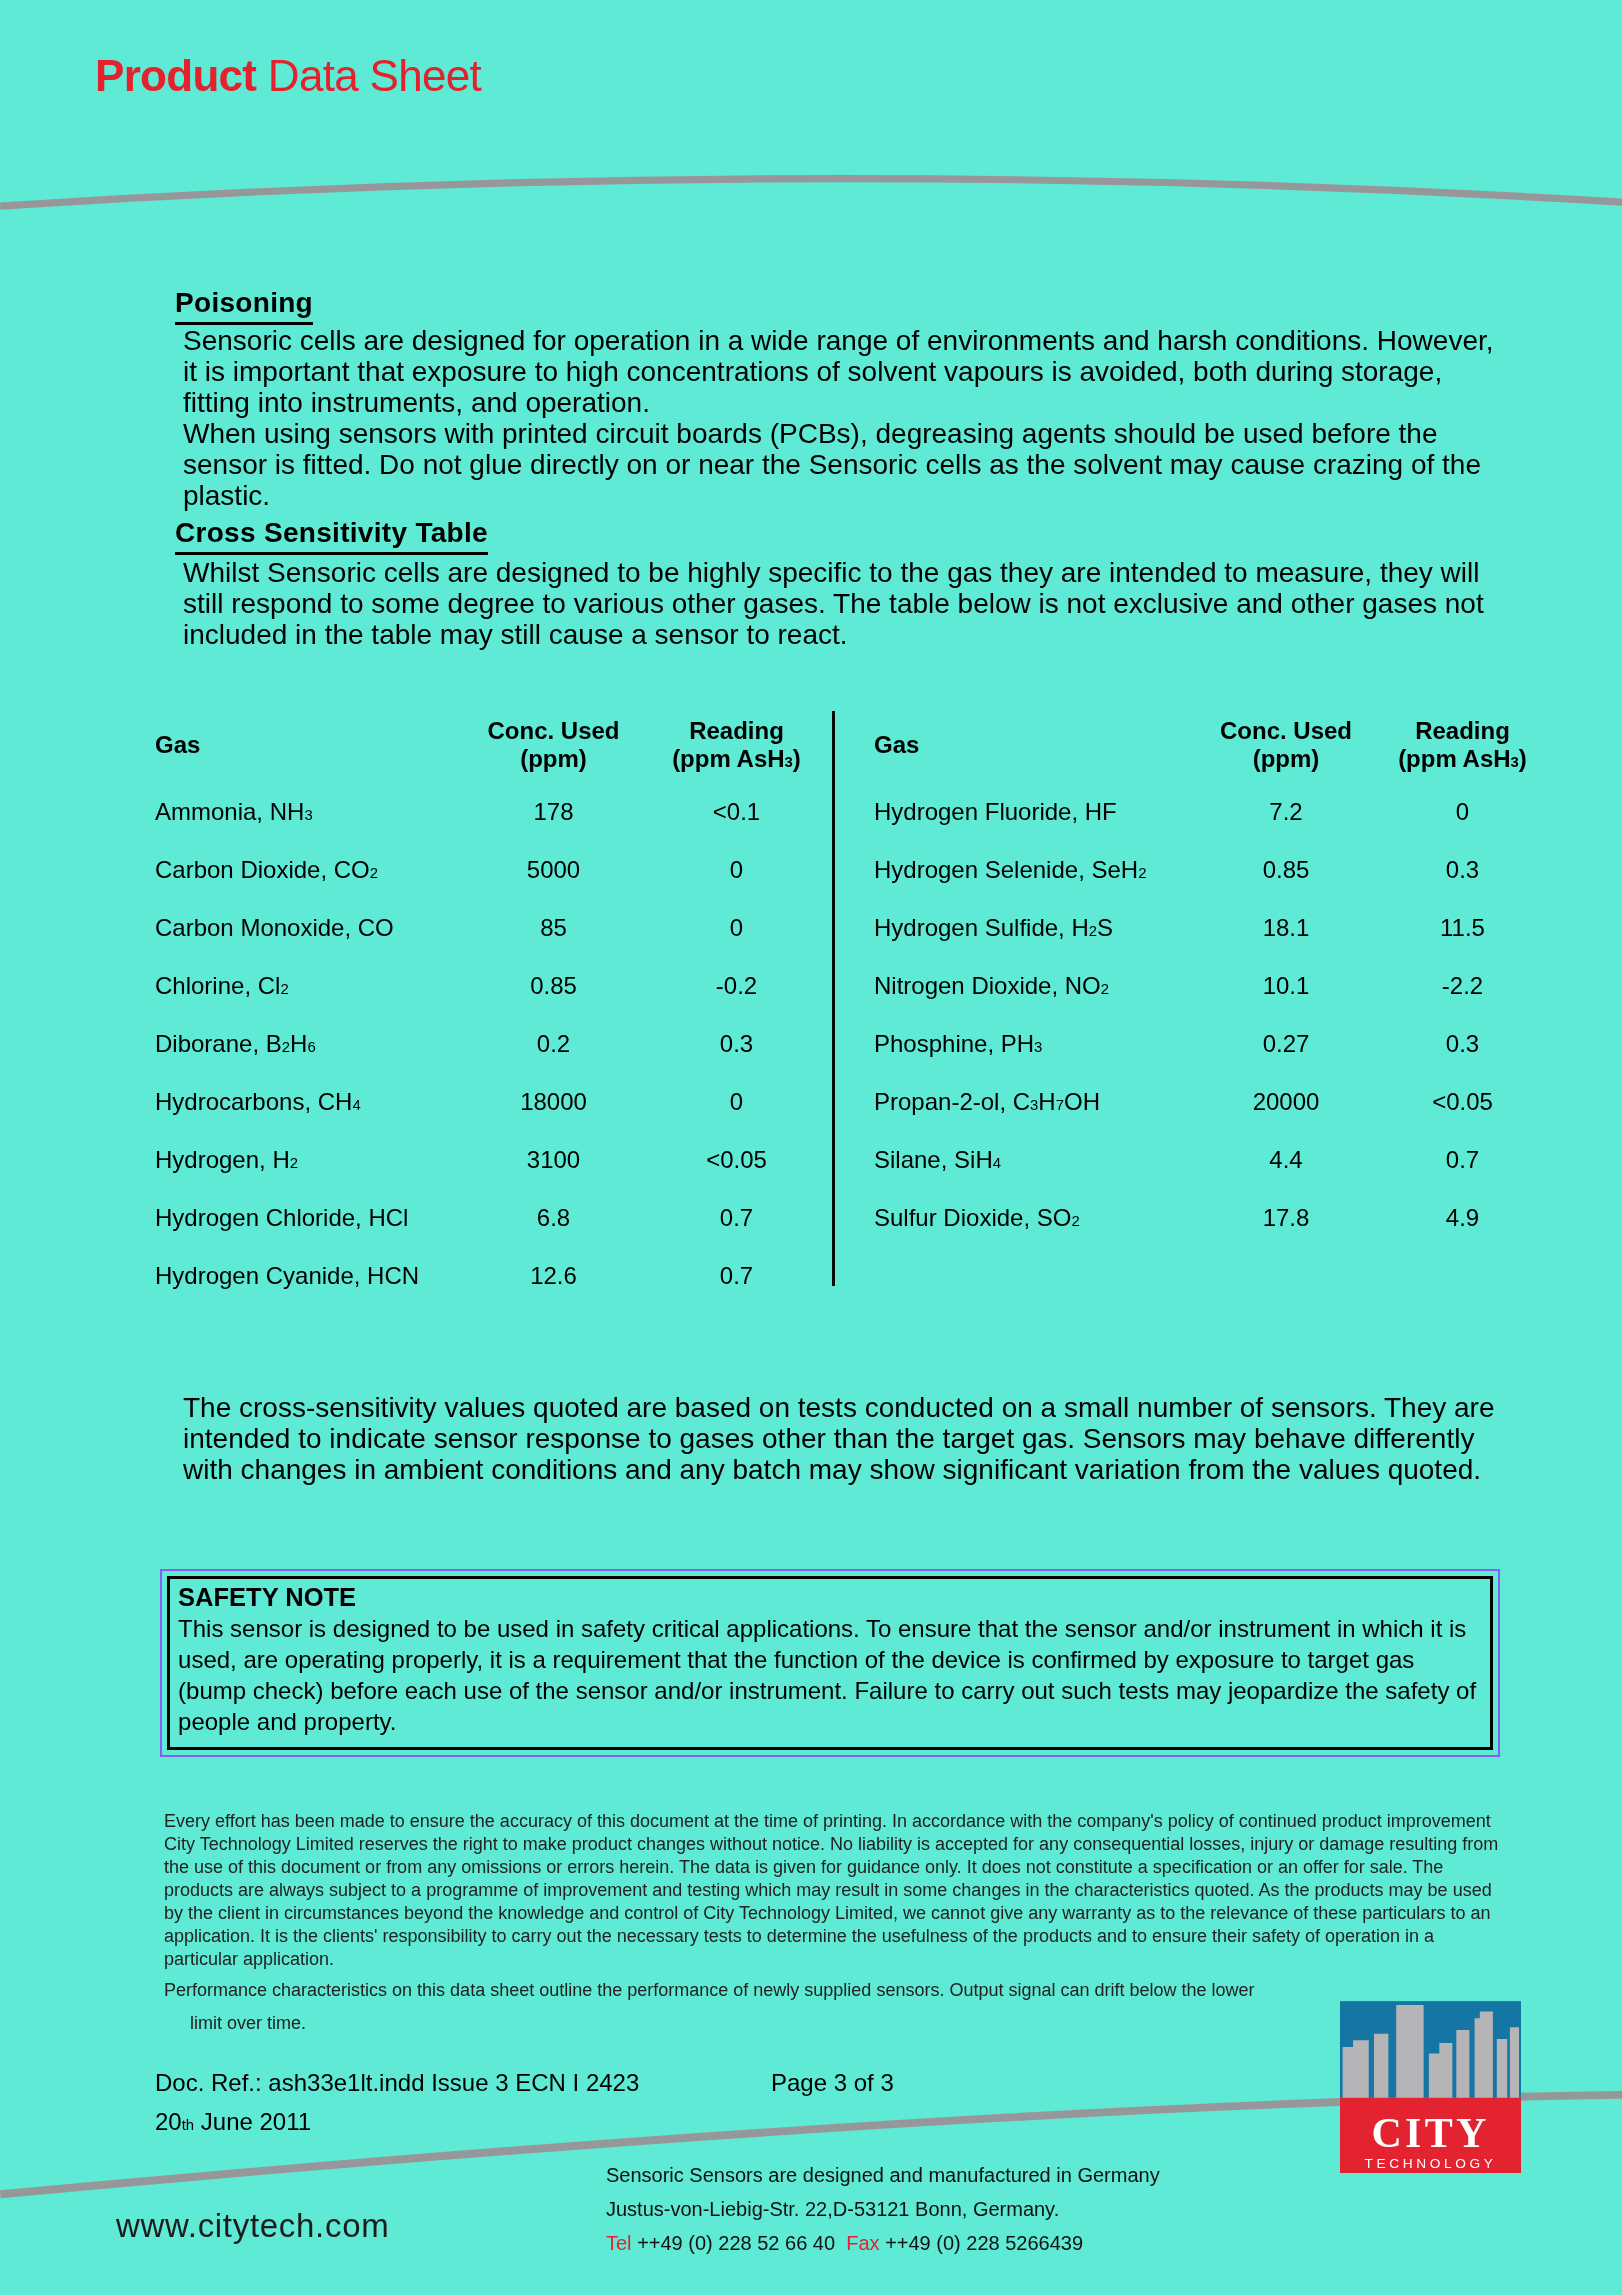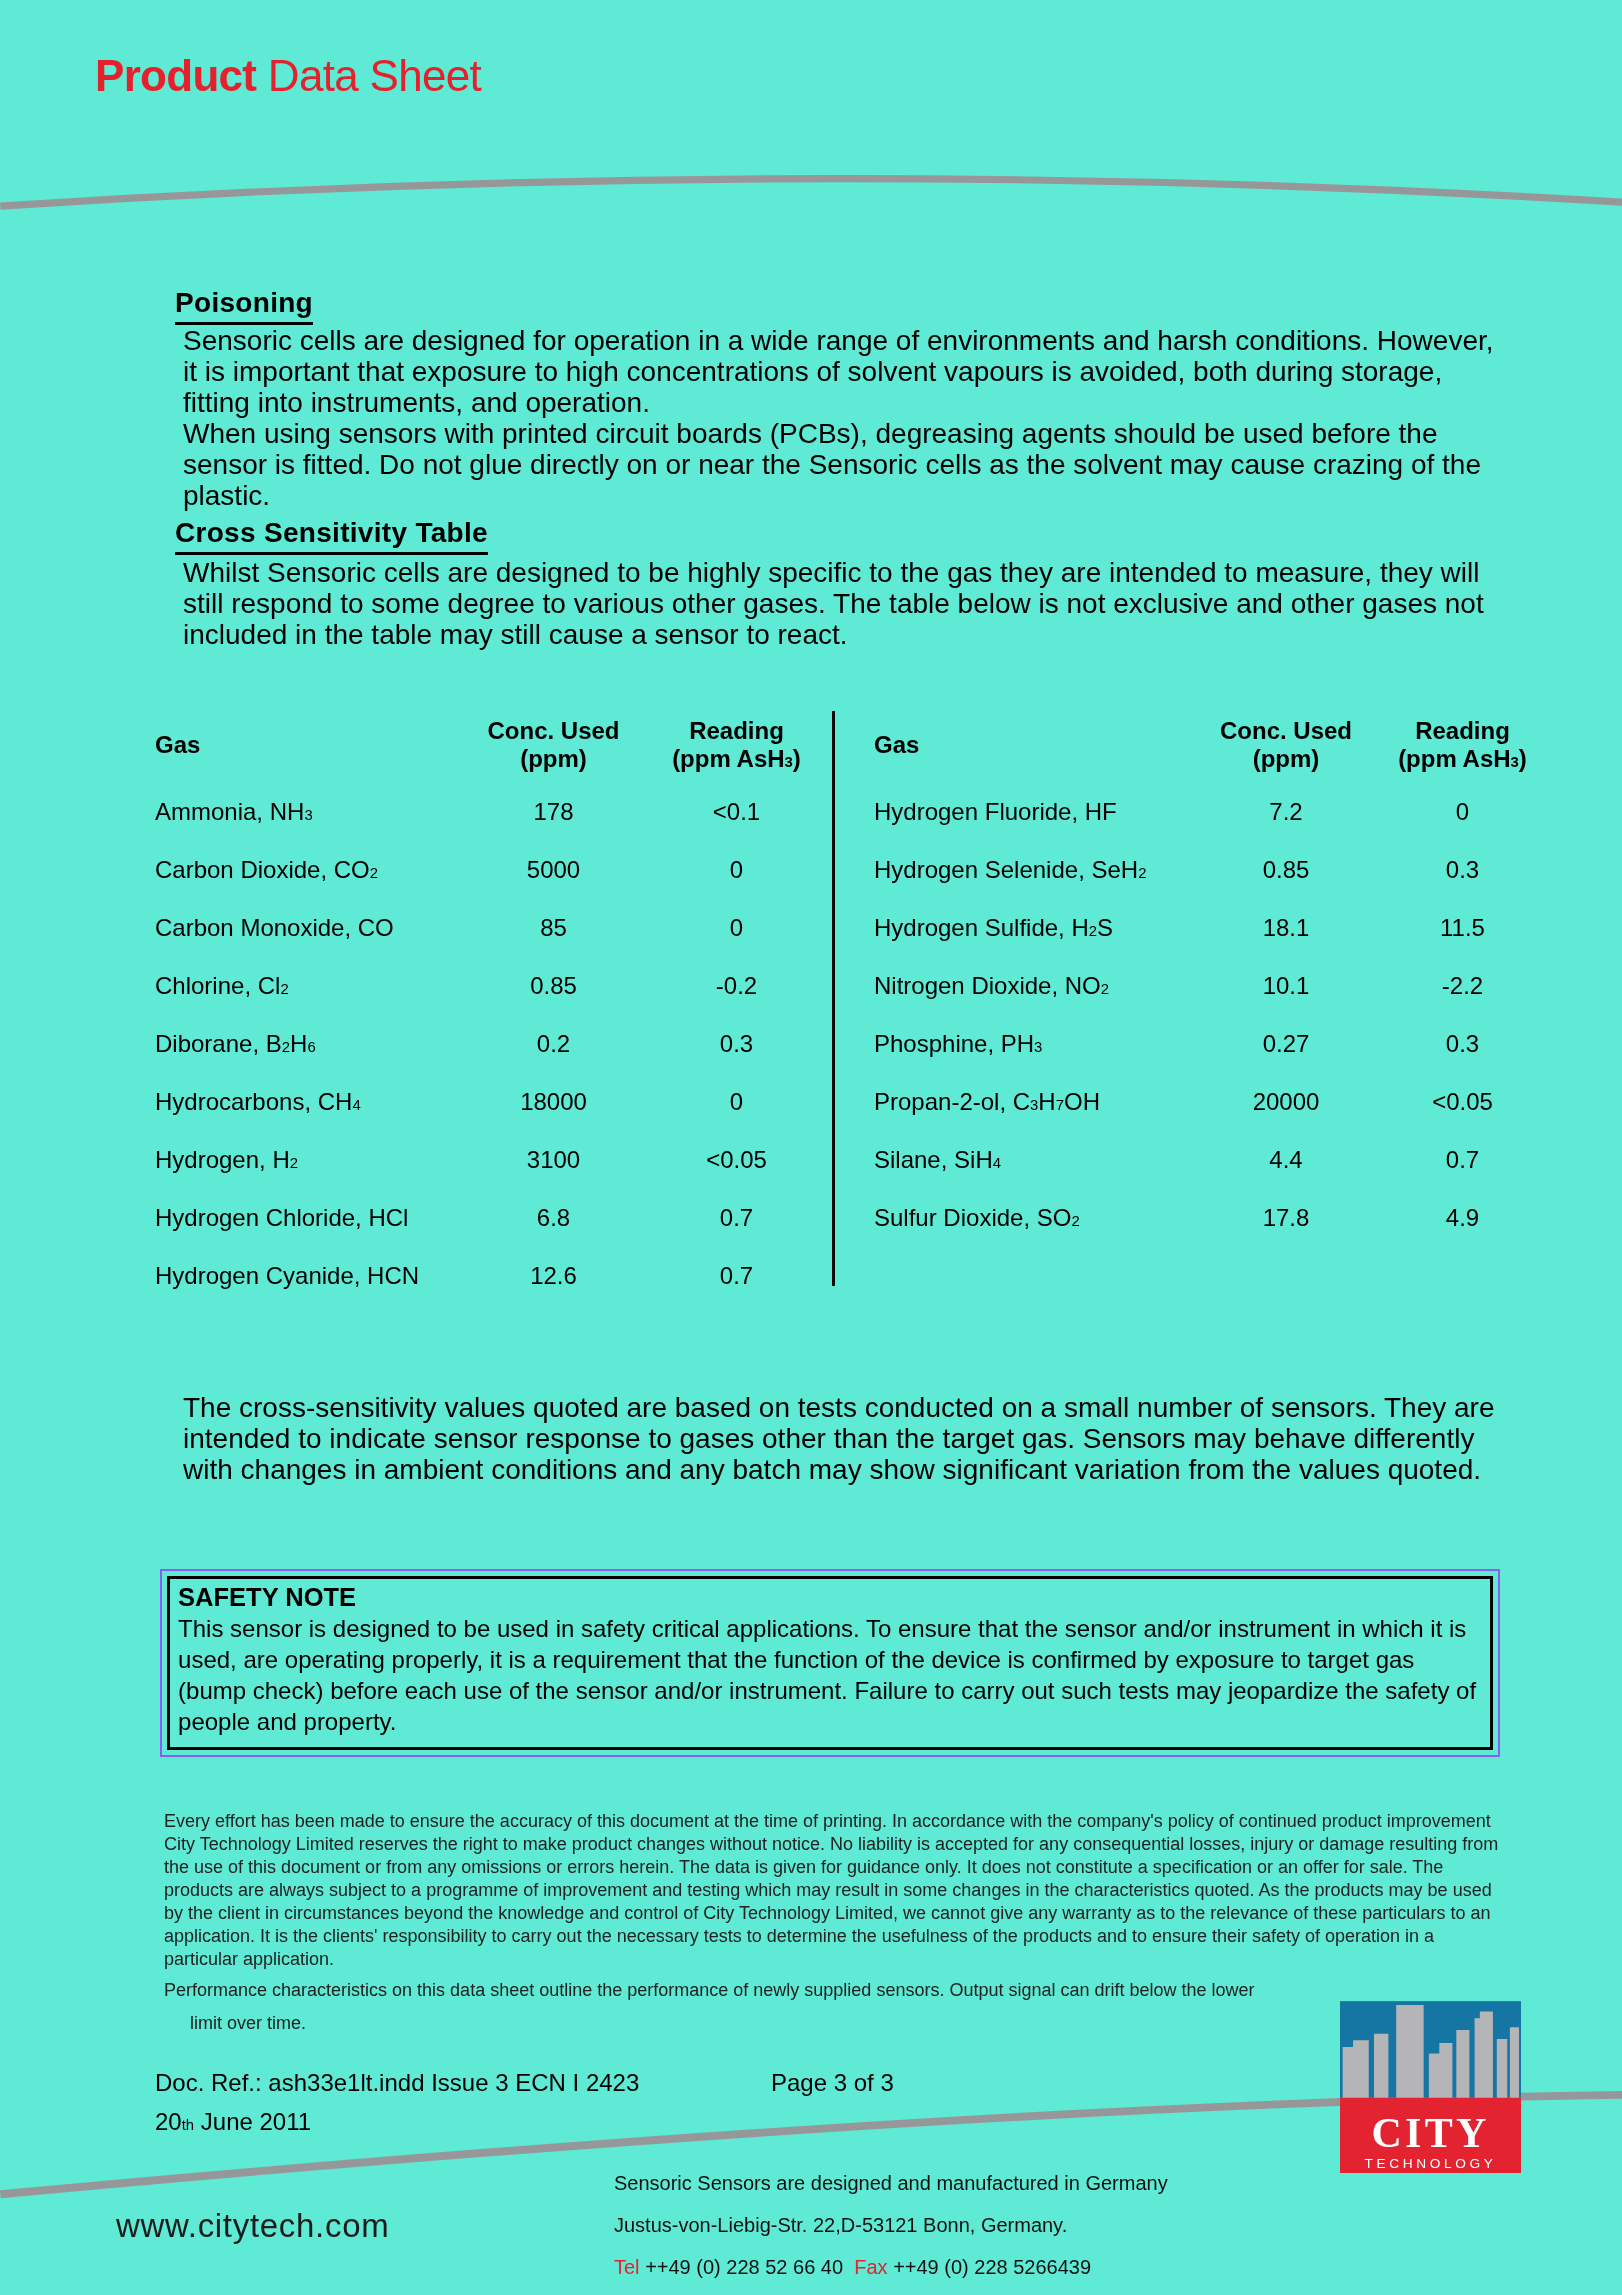--- a/index.html
+++ b/index.html
@@ -47,21 +47,21 @@
   .doc-date{position:absolute;left:155px;top:2108px;font-size:24px;}
   
   .logo{position:absolute;left:1340px;top:2001px;width:181px;height:171px;z-index:5;}
   .logo-top{width:181px;height:97px;display:block;}
   .logo-bottom{width:181px;height:75px;background:#e32330;color:#fff;text-align:center;box-sizing:border-box;padding-top:14px;}
   .logo-city{font-family:"Liberation Serif",serif;font-weight:bold;font-size:42px;letter-spacing:3.3px;line-height:43px;}
   .logo-tech{font-size:13.7px;letter-spacing:3.6px;line-height:15.7px;margin-top:0.7px;}
   
   .website{position:absolute;left:116px;top:2207px;font-size:33px;color:#1c1c1c;letter-spacing:0.7px;}
   .contact{position:absolute;left:602px;top:2156px;font-size:20px;line-height:30px;color:#111;font-weight:500;}
-  .contact p{margin:12px;}
+  .contact p{margin:4px;}
   .red-label{color:#e4232e;}
 </style>
 </head>
 <body>
 
 <div id="page">
 
   <svg class="swoosh" width="1623" height="2295" viewBox="0 0 2480 3508" aria-hidden="true">
     <path d="M0,315 Q1240,234 2480,309" fill="none" stroke="#97979a" stroke-width="11"></path>
     <path d="M0,3354 Q1500,3215 2480,3202" fill="none" stroke="#97979a" stroke-width="12"></path>

